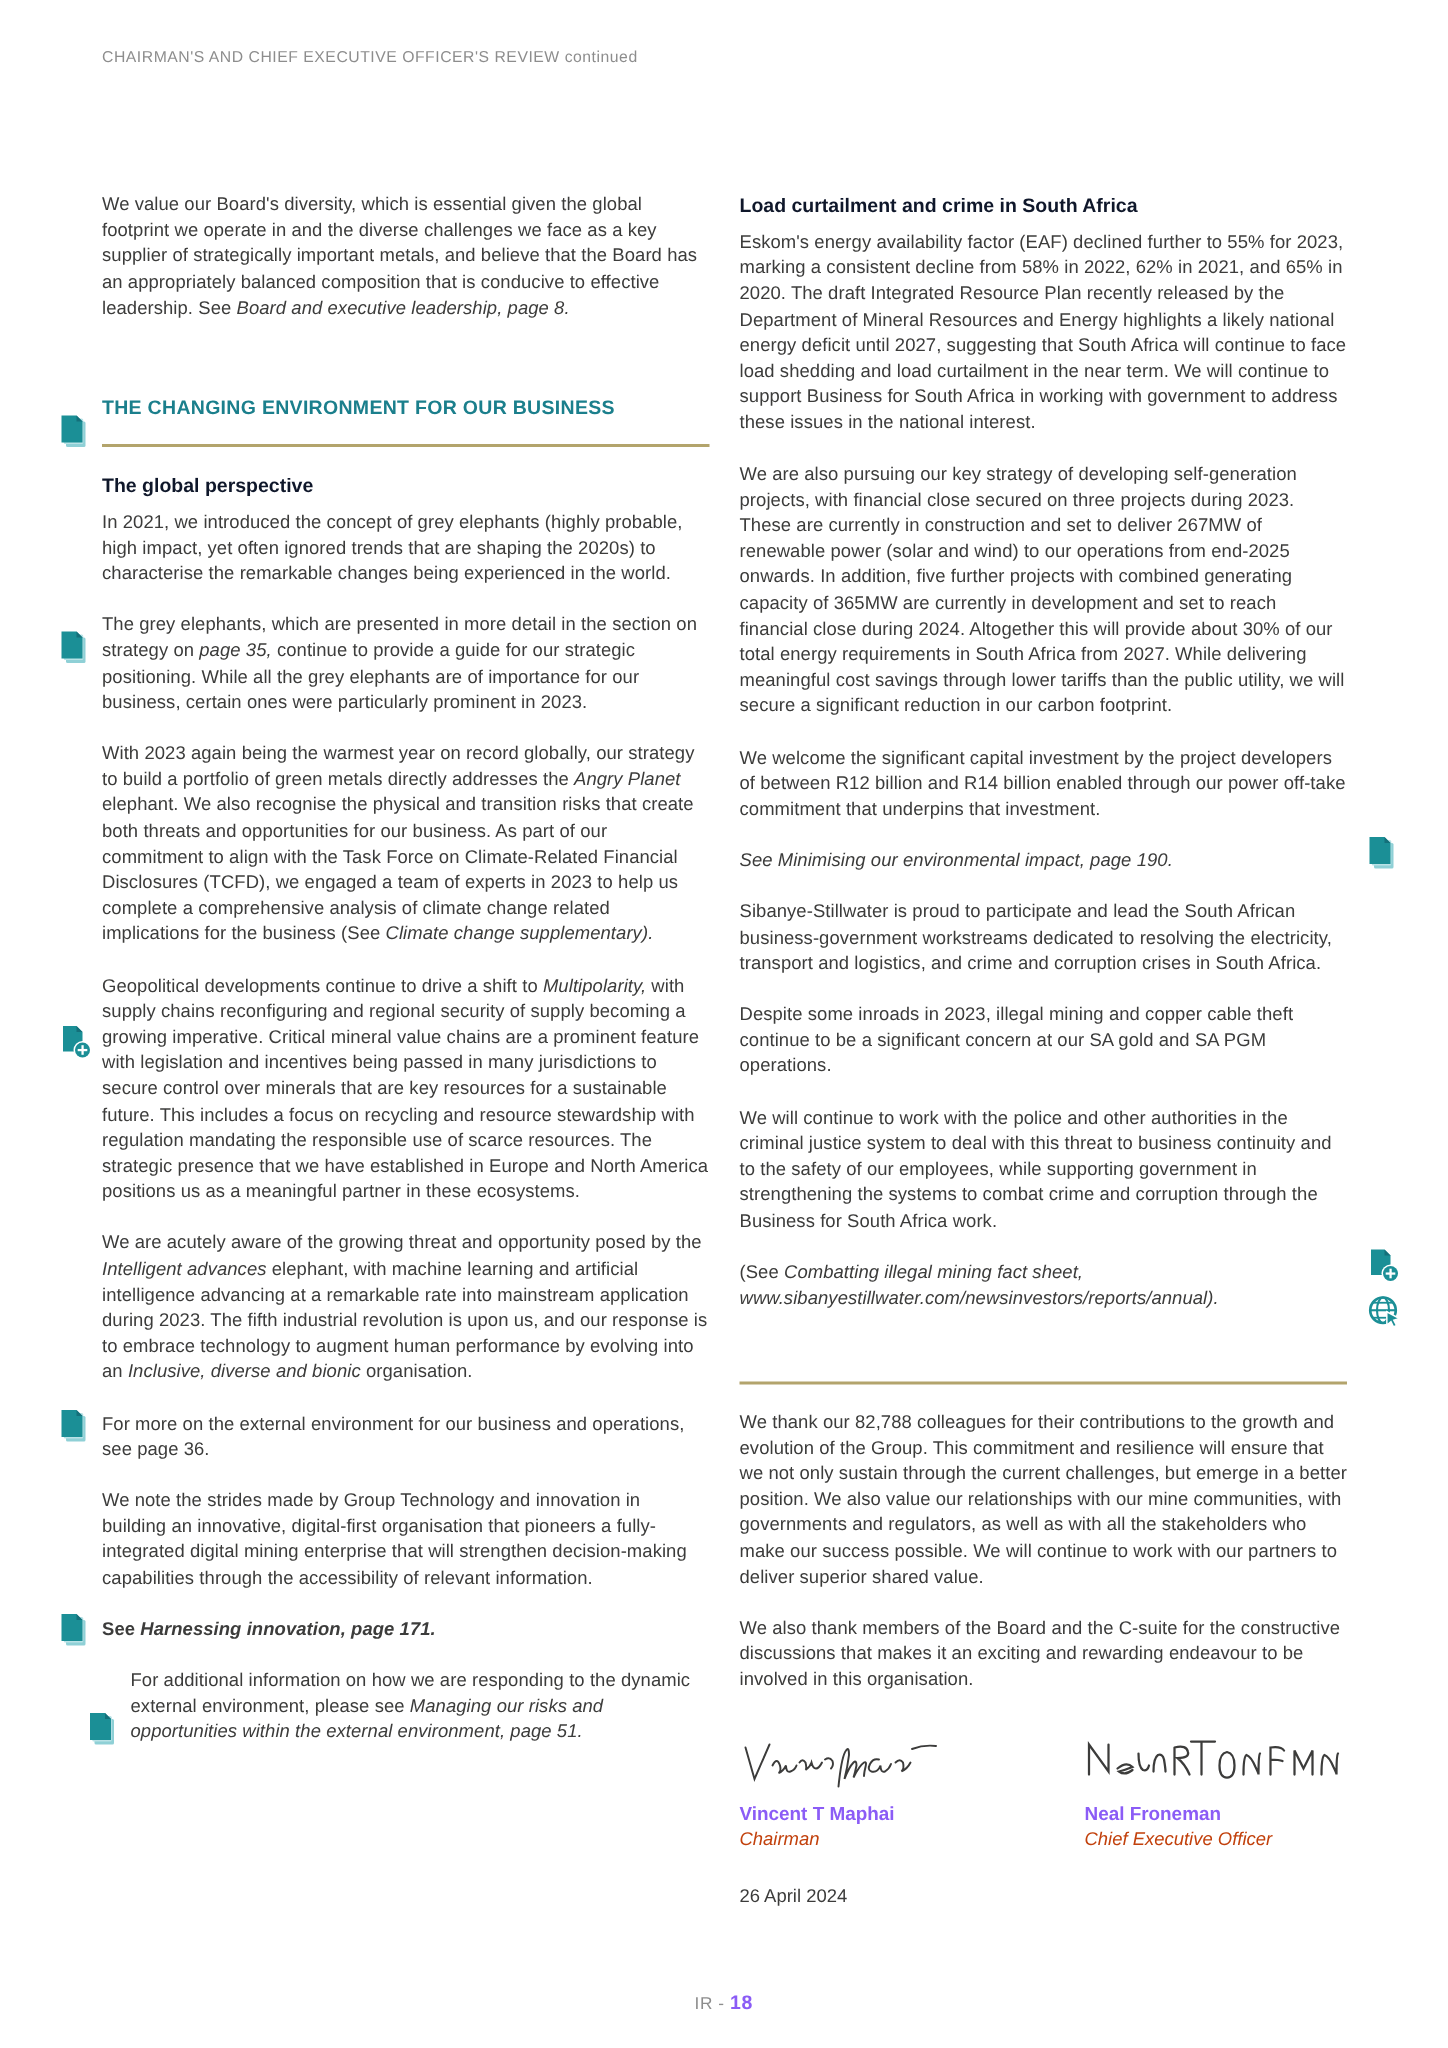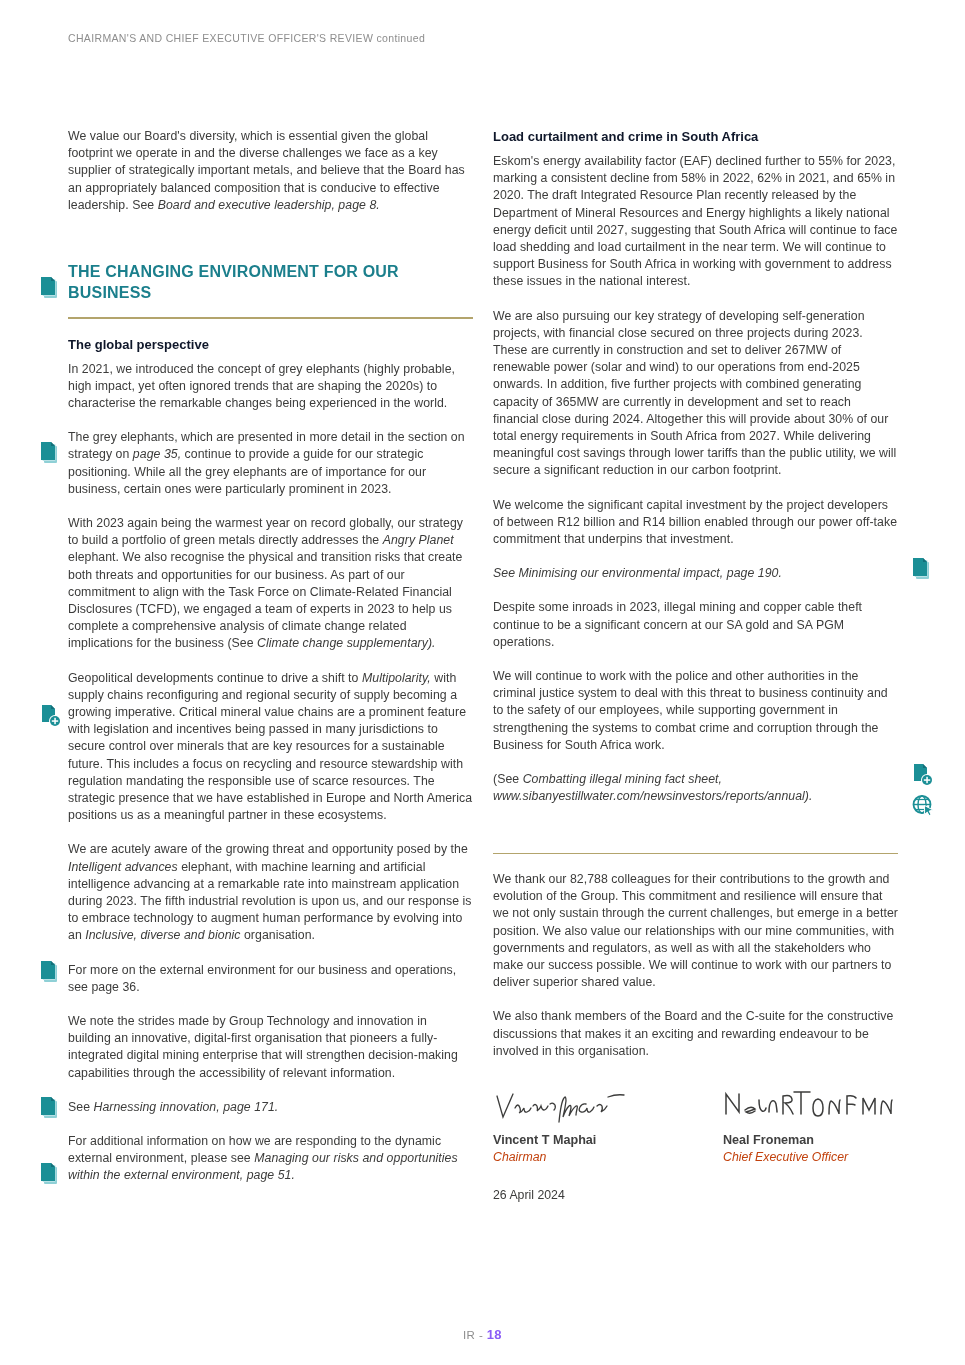--- a/index.html
+++ b/index.html
@@ -49,28 +49,28 @@
   .col-right { left: 493px; }
 
   p.body, p.italic-note {
     margin: 0 0 17px 0;
     font-size: 12.3px;
     line-height: 17.2px;
     color: #3c3c3b;
     letter-spacing: 0.05px;
     text-align: left;
   }
-  p.body:last-child { margin-bottom: 0; }
+  p.body:last-child { margin-bottom: 0; margin-left: 19px; }
   p.italic-note { font-style: italic; }
   .it { font-style: italic; }
 
   
   .section-head {
     color: #1b7f8c;
-    font-size: 16px;
+    font-size: 13px;
     font-weight: 700;
     line-height: 21px;
     letter-spacing: 0.2px;
     margin: 14px 0 0 0;
     text-transform: none;
   }
   .head-rule {
     height: 1.5px;
     background: #b3a46c;
     margin: 14px 0 17px 0;
@@ -104,21 +104,21 @@
     margin-top: 26px;
     display: flex;
     gap: 60px;
   }
   .sign-col { width: 175px; }
   .sig-img { height: 44px; margin-bottom: 2px; }
   .sig-img svg { display: block; }
   .sign-name {
     font-size: 12.6px;
     font-weight: 700;
-    color: #404040;
+    color: #8b5cf6;
     line-height: 17px;
   }
   .sign-role {
     font-size: 12.3px;
     font-style: italic;
     color: #c2410c;
     line-height: 17px;
   }
   .sign-date {
     font-size: 12.3px;
@@ -216,21 +216,21 @@
               <rect x="2.5" y="3" width="13" height="17" rx="1" fill="#b9e2e6"></rect>
               <path d="M1 1 h10 l4 4 v14 h-14 z" fill="#1b8f96"></path>
               <path d="M11 1 l4 4 h-4 z" fill="#14707a"></path>
             </svg>
         </span>
         <span>For more on the external environment for our business and operations, see page 36.</span>
       </p>
 
       <p class="body">We note the strides made by Group Technology and innovation in building an innovative, digital-first organisation that pioneers a fully-integrated digital mining enterprise that will strengthen decision-making capabilities through the accessibility of relevant information.</p>
 
-      <p class="body" style="position:relative;">
+      <p class="body" style="position:relative;font-weight:bold;">
         <span class="icon-marg" style="top:-3px;">
           <svg viewBox="0 0 22 24">
               <rect x="4" y="5" width="13" height="17" rx="1" fill="#8fd0d6"></rect>
               <rect x="2.5" y="3" width="13" height="17" rx="1" fill="#b9e2e6"></rect>
               <path d="M1 1 h10 l4 4 v14 h-14 z" fill="#1b8f96"></path>
               <path d="M11 1 l4 4 h-4 z" fill="#14707a"></path>
             </svg>
         </span>
         <span>See </span><span class="it">Harnessing innovation, page 171.</span>
       </p>
@@ -263,20 +263,21 @@
               <rect x="2.5" y="3" width="13" height="17" rx="1" fill="#b9e2e6"></rect>
               <path d="M1 1 h10 l4 4 v14 h-14 z" fill="#1b8f96"></path>
               <path d="M11 1 l4 4 h-4 z" fill="#14707a"></path>
             </svg>
         </span>
         <span>We welcome the significant capital investment by the project developers of between R12 billion and R14 billion enabled through our power off-take commitment that underpins that investment.</span>
       </p>
 
       <p class="body italic-note">See Minimising our environmental impact, page 190.</p>
 
+      <p class="body">Sibanye-Stillwater is proud to participate and lead the South African business-government workstreams dedicated to resolving the electricity, transport and logistics, and crime and corruption crises in South Africa.</p>
       <p class="body">Despite some inroads in 2023, illegal mining and copper cable theft continue to be a significant concern at our SA gold and SA PGM operations.</p>
       <p class="body">We will continue to work with the police and other authorities in the criminal justice system to deal with this threat to business continuity and to the safety of our employees, while supporting government in strengthening the systems to combat crime and corruption through the Business for South Africa work.</p>
 
       <p class="body" style="position:relative;">
         <span class="icon-marg right-side" style="top:-8px;">
           <svg viewBox="0 0 22 24">
               <path d="M2 1 h9 l4 4 v13 h-13 z" fill="#1b8f96"></path>
               <path d="M11 1 l4 4 h-4 z" fill="#14707a"></path>
               <circle cx="15" cy="17" r="6" fill="#ffffff"></circle>
               <circle cx="15" cy="17" r="5" fill="#1b8f96"></circle>

